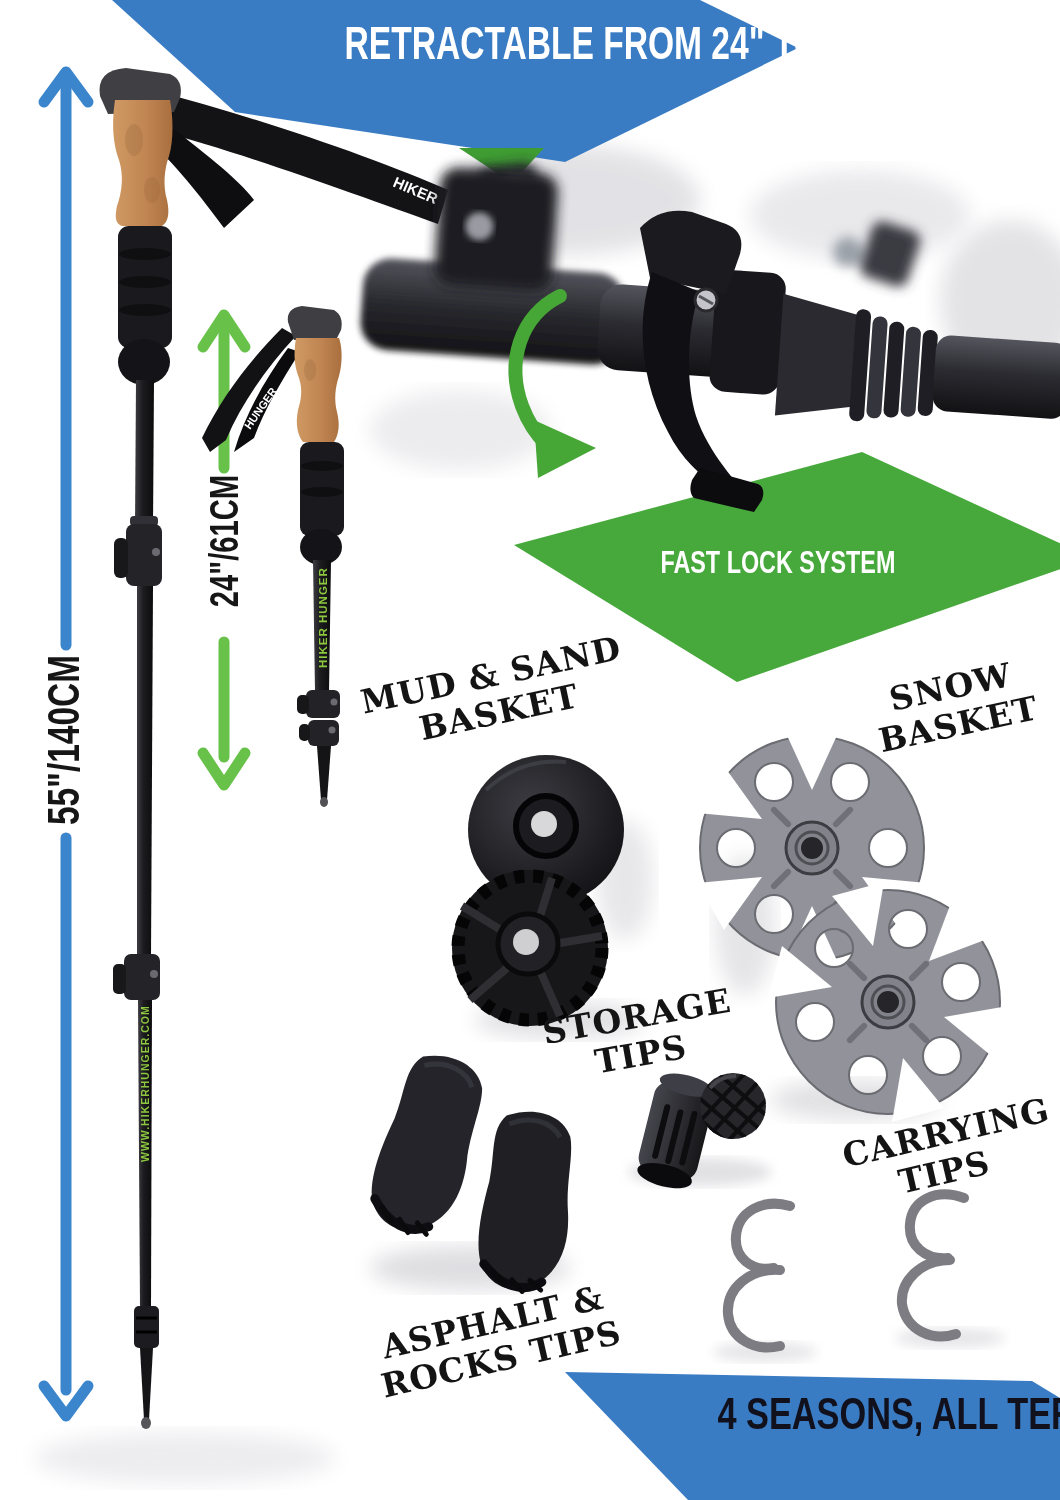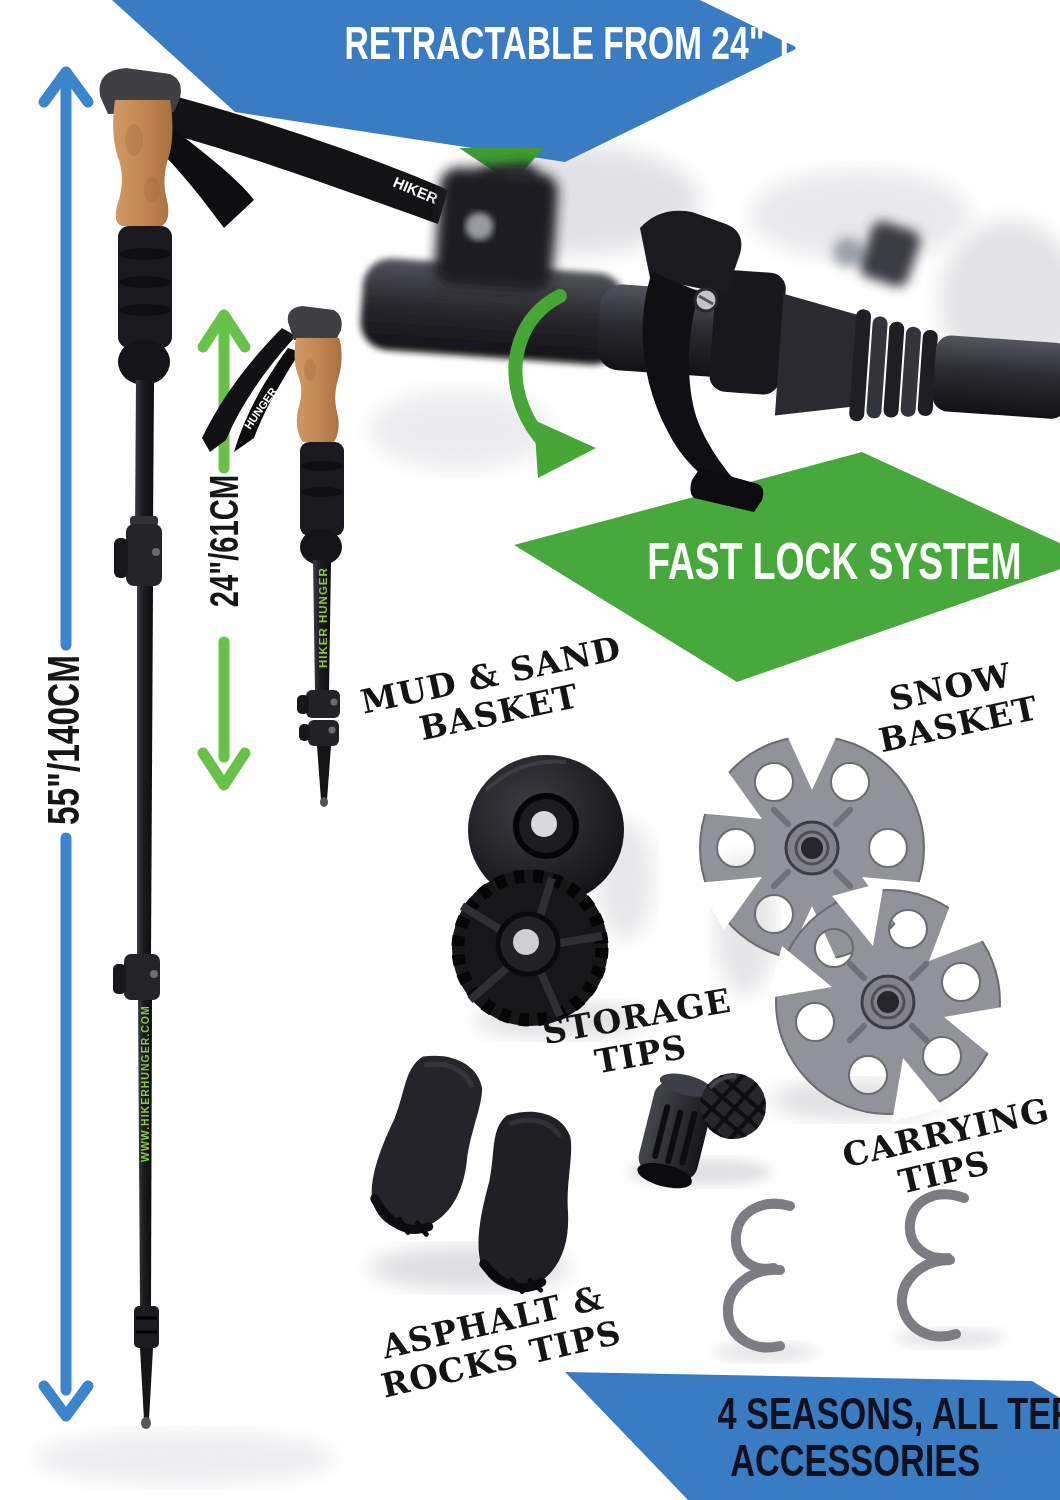--- a/index.html
+++ b/index.html
@@ -2,21 +2,21 @@
 <html><head>
 <meta charset="utf-8">
 <style>
   html,body{margin:0;padding:0;background:#ffffff;}
   #stage{position:relative;width:1060px;height:1500px;background:#ffffff;overflow:hidden;
          font-family:"Liberation Sans",sans-serif;}
   #stage svg{position:absolute;left:0;top:0;}
   .txt{position:absolute;white-space:nowrap;}
   .cx{display:inline-block;transform:scaleX(.73);transform-origin:center;white-space:nowrap;}
   .banner-top-text{left:245px;top:14px;width:515px;text-align:center;color:#fff;font-size:46px;font-weight:bold;line-height:58px;}
-  .fastlock-text{left:578px;top:538px;width:400px;text-align:center;color:#fff;font-size:51px;font-weight:bold;line-height:48px;}
+  .fastlock-text{left:578px;top:538px;width:400px;text-align:center;color:#fff;font-size:32px;font-weight:bold;line-height:48px;}
   .vlabel{position:absolute;color:#161616;font-weight:bold;transform-origin:center;}
   .len55{left:64px;top:740px;font-size:44px;transform:translate(-50%,-50%) rotate(-90deg);}
   .len24{left:224px;top:541px;font-size:40px;transform:translate(-50%,-50%) rotate(-90deg);}
   .slab{position:absolute;font-family:"DejaVu Serif",serif;font-weight:bold;color:#141414;
         font-size:33px;line-height:1.14;text-align:center;letter-spacing:1px;}
   .lbl-mud{left:355px;top:656px;width:280px;transform:rotate(-12deg);}
   .lbl-snow{left:862px;top:668px;width:185px;transform:rotate(-12deg);}
   .lbl-storage{left:545px;top:998px;width:185px;transform:rotate(-10deg);}
   .lbl-asphalt{left:352px;top:1303px;width:290px;transform:rotate(-13deg);}
   .lbl-carry{left:845px;top:1116px;width:190px;transform:rotate(-13deg);}
@@ -361,16 +361,15 @@
   <div>ROCKS TIPS</div>
 </div>
 
 <div class="slab lbl-carry">
   <div>CARRYING</div>
   <div>TIPS</div>
 </div>
 
 <div class="txt banner-bottom-text">
   <span class="bline"><span>4 SEASONS, ALL TERRAIN</span></span>
-  <span class="bline"><span>ACCESSORIES</span></span>
 </div>
 
 </div>
 
 </body></html>

